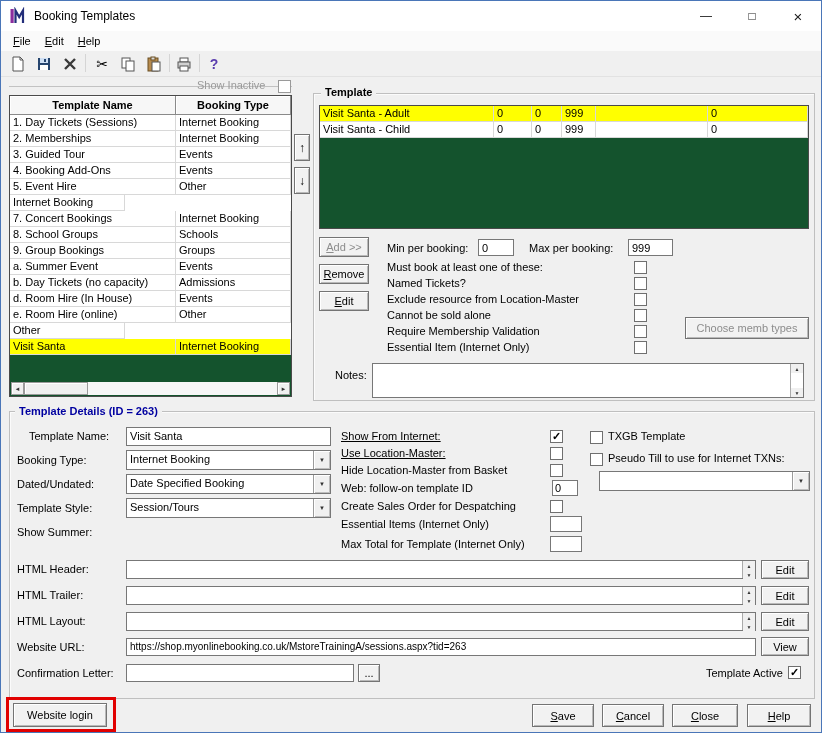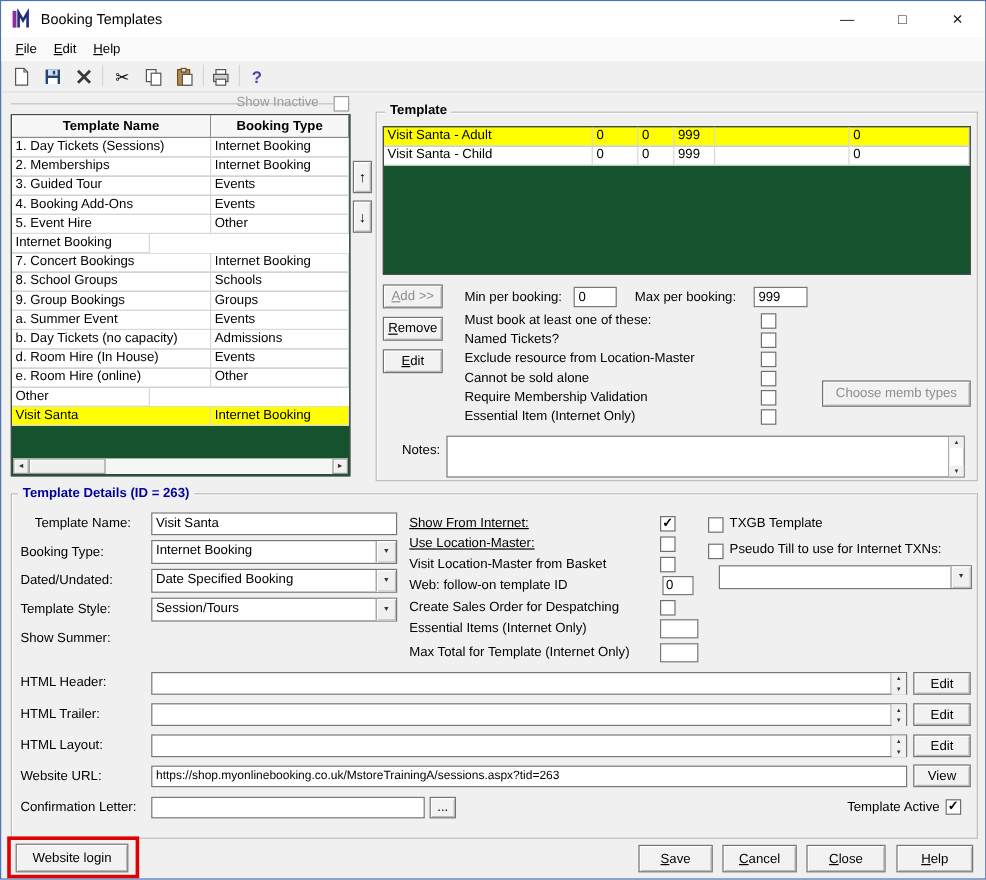--- a/index.html
+++ b/index.html
@@ -284,21 +284,21 @@
   </div>
 
   <span class="lbl" style="left:16px;top:525px">Show Summer:</span>
 
   <span class="lbl u" style="left:340px;top:429px">Show From Internet:</span>
   <span class="chk on" style="left:549px;top:429px">
       <span class="m">✓</span>
     </span>
   <span class="lbl u" style="left:340px;top:446px">Use Location-Master:</span>
   <span class="chk" style="left:549px;top:446px"></span>
-  <span class="lbl" style="left:340px;top:463px">Visit Location-Master from Basket</span>
+  <span class="lbl" style="left:340px;top:463px">Hide Location-Master from Basket</span>
   <span class="chk" style="left:549px;top:463px"></span>
   <span class="lbl" style="left:340px;top:481px">Web: follow-on template ID</span>
   <div class="input" style="left:551px;top:479px;width:26px;height:16px;padding:0 2px">0</div>
   <span class="lbl" style="left:340px;top:499px">Create Sales Order for Despatching</span>
   <span class="chk" style="left:549px;top:499px"></span>
   <span class="lbl" style="left:340px;top:517px">Essential Items (Internet Only)</span>
   <div class="input" style="left:549px;top:515px;width:32px;height:16px;padding:0 2px"></div>
   <span class="lbl" style="left:340px;top:537px">Max Total for Template (Internet Only)</span>
   <div class="input" style="left:549px;top:535px;width:32px;height:16px;padding:0 2px"></div>
 

